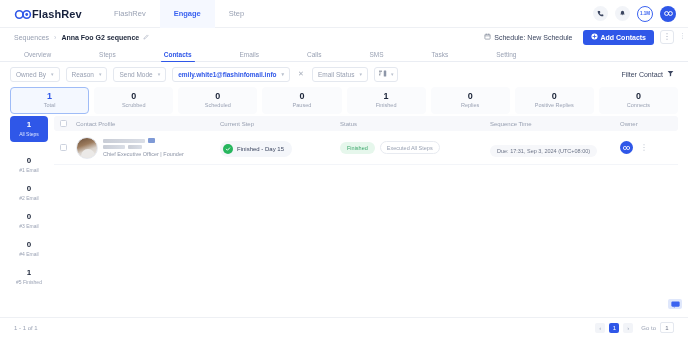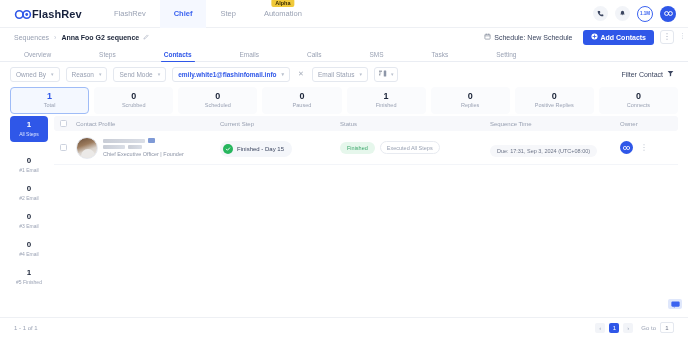--- a/index.html
+++ b/index.html
@@ -265,28 +265,24 @@
         </svg>
       </span>
       <span class="brand-name">FlashRev</span>
     </div>
 
     <div class="topnav">
       <div class="topnav-item">
         <span>FlashRev</span>
       </div>
       <div class="topnav-item active">
-        <span>Chief</span>
+        <span>Engage</span>
       </div>
       <div class="topnav-item">
         <span>Step</span>
-      </div>
-      <div class="topnav-item">
-        <span class="alpha-badge">Alpha</span>
-        <span>Automation</span>
       </div>
     </div>
 
     <div class="top-right">
       <div class="circ-btn">
         <svg width="7" height="7" viewBox="0 0 16 16" fill="#3c4660">
           <path d="M3 1.5c-.7 0-1.4.6-1.4 1.4 0 6.4 5.1 11.5 11.5 11.5.8 0 1.4-.7 1.4-1.4v-1.9c0-.5-.3-.9-.8-1l-2.4-.6c-.4-.1-.9.1-1.1.5l-.7 1.2A9.3 9.3 0 0 1 5.8 7l1.2-.7c.4-.2.6-.7.5-1.1l-.6-2.4c-.1-.5-.5-.8-1-.8H3z"></path>
         </svg>
       </div>
       <div class="circ-btn">

